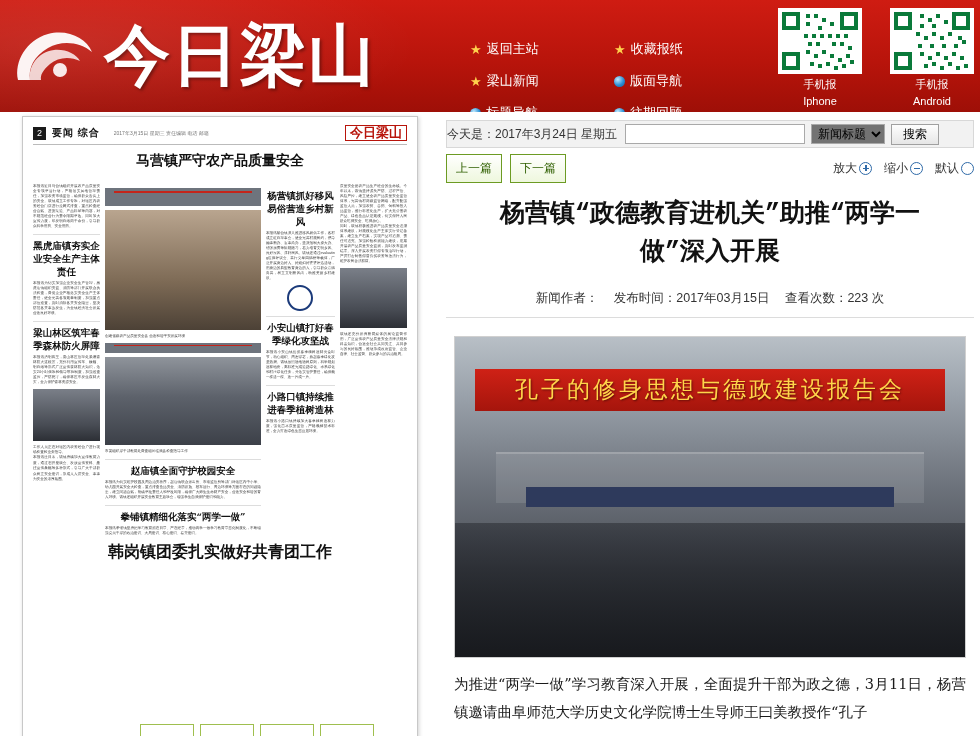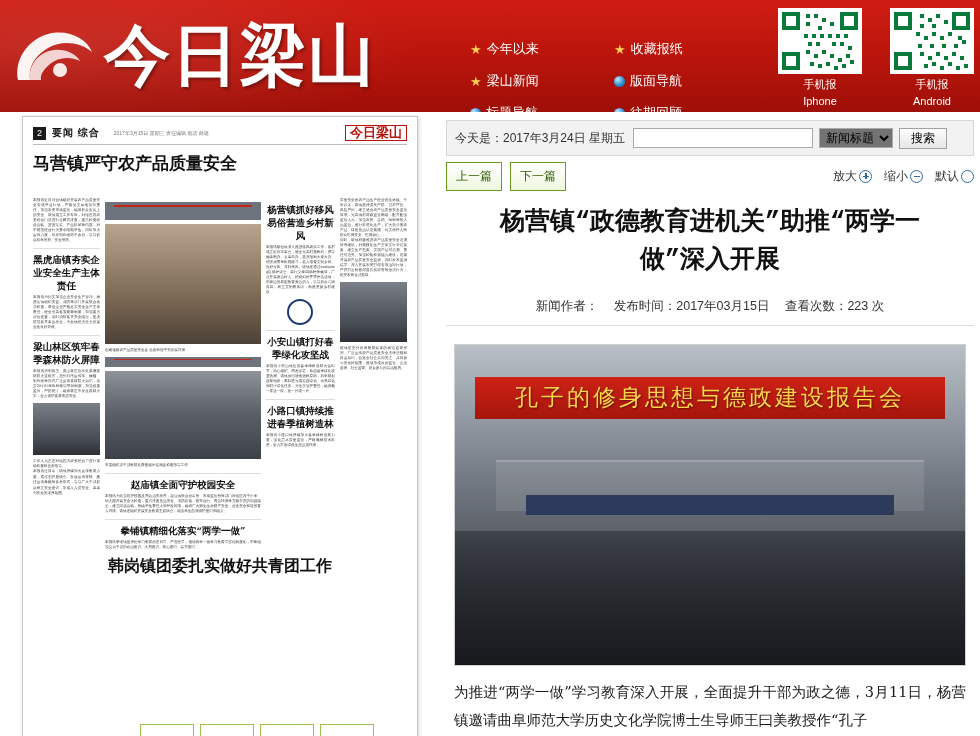--- a/index.html
+++ b/index.html
@@ -103,23 +103,23 @@
   .pg-sec { font-size: 10px; font-weight: bold; color: #111; letter-spacing: 1px; }
   .pg-brand {
     margin-left: auto;
     font-family: "DejaVu Serif", serif;
     font-size: 13px; font-weight: bold; color: #b8140b;
     border: 1px solid #b8140b; padding: 0 4px; line-height: 14px;
   }
   .pg-meta { margin-left: 8px; font-size: 5px; color: #777; line-height: 6px; text-align: right; }
 
   .pg-headline {
-    text-align: left; font-family: "DejaVu Serif", serif;
-    font-weight: bold; color: #111; font-size: 17px;
-    margin: 7px 0 23px;
+    text-align: center; font-family: "DejaVu Serif", serif;
+    font-weight: bold; color: #111; font-size: 14px;
+    margin: 7px 0 14px;
   }
   .pg-cols { display: flex; gap: 5px; }
   .pg-col { }
   .col-a { width: 68px; }
   .col-b { width: 158px; }
   .col-c { width: 70px; }
   .col-d { width: 68px; }
 
   .sub-h {
     font-family: "DejaVu Serif", serif; font-weight: bold;
@@ -168,25 +168,25 @@
   }
 
   
   .article-pane {
     position: absolute; left: 440px; top: 0;
     width: 540px; height: 624px;
     background: #ffffff;
   }
   .toolbar {
     margin: 8px 6px 0 6px;
-    height: 36px;
+    height: 28px;
     background: #f2f2f2;
     border: 1px solid #d8d8d8;
     display: flex; align-items: center;
-    padding: 0 8px;
+    padding: 0 0;
     font-size: 12px; color: #333;
   }
   .toolbar .date { white-space: nowrap; }
   .search-input {
     margin-left: 8px;
     width: 180px; height: 20px;
     border: 1px solid #a9a9a9; background: #fff;
     font-size: 12px; padding: 0 4px;
   }
   .search-select {
@@ -296,21 +296,21 @@
       <path d="M22,62 C20,48 30,34 46,32 C58,31 68,36 72,43 C62,38 50,39 42,46 C35,52 32,57 33,62 Z" fill="#ffffff" opacity="0.8"></path>
       <circle cx="52" cy="52" r="7" fill="#ffffff" opacity="0.9"></circle>
     </svg>
   </div>
 
   <div class="logo-title">今日梁山</div>
 
   <div class="navlinks">
     <a class="navlink">
       <span class="ico ico-star">★</span>
-      <span>今年以来</span>
+      <span>返回主站</span>
     </a>
     <a class="navlink">
       <span class="ico ico-star">★</span>
       <span>收藏报纸</span>
     </a>
     <a class="navlink">
       <span class="ico ico-star">★</span>
       <span>梁山新闻</span>
     </a>
     <a class="navlink">

